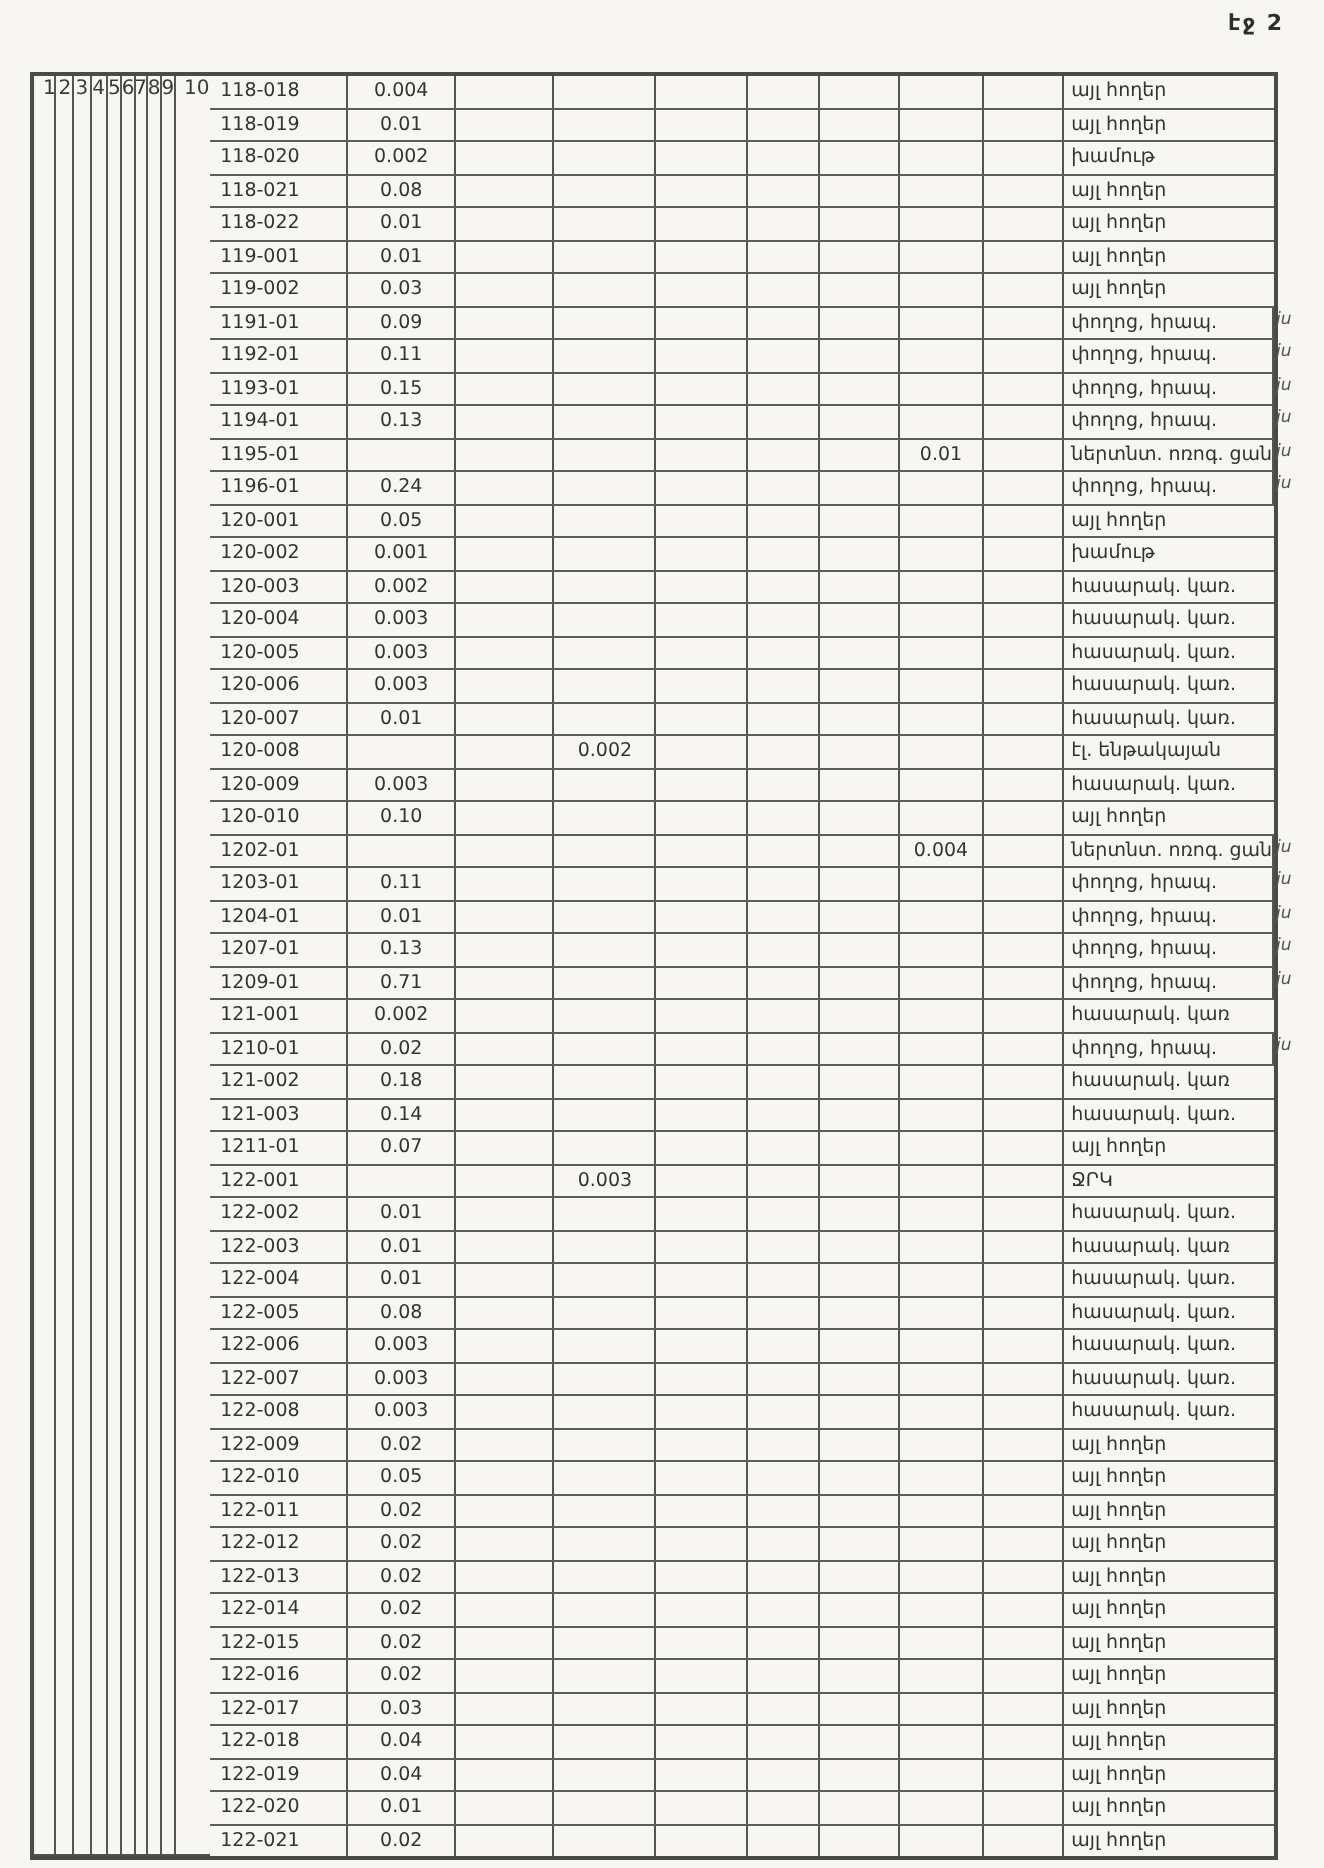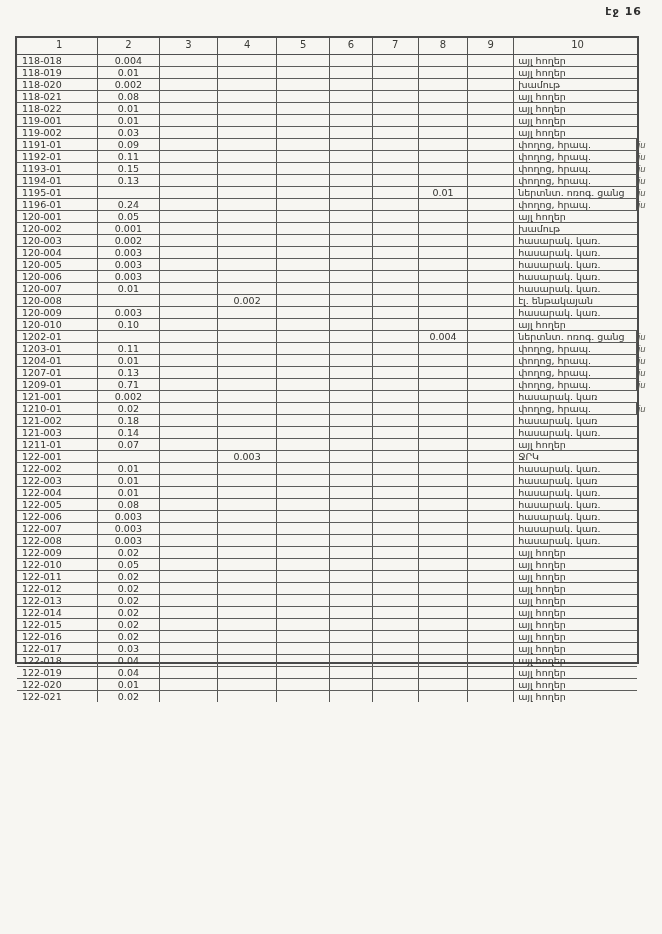--- a/index.html
+++ b/index.html
@@ -14,23 +14,23 @@
     position:absolute;left:0;top:0;width:662px;height:934px;
     background:#f7f6f2;
   }
   .page-label{
     position:absolute;top:5px;right:20px;
     font-size:11px;font-weight:bold;color:#2e2e2e;
     letter-spacing:1px;
   }
   .table{
     position:absolute;left:15px;top:36px;
-    width:624px;height:628px;
+    width:624px;height:894px;
     border:2px solid #4a4a4a;
-    display:flex;flex-direction:column;
+    display:flex;flex-direction:row;
     background:#f7f6f2;
     box-sizing:border-box;
   }
   .header-row{
     display:flex;flex:0 0 16px;
     border-bottom:1.5px solid #4f4f4f;
     position:relative;
   }
   .rows{display:flex;flex-direction:column;flex:1;}
   .row{display:flex;flex:1;position:relative;border-bottom:1px solid #5d5d5b;}
@@ -63,21 +63,21 @@
   .table::after{
     content:"";position:absolute;inset:0;pointer-events:none;
     background:
       linear-gradient(90deg, rgba(120,120,115,0.05) 0 1px, transparent 1px 100%) ;
   }
 </style>
 </head>
 <body>
 
 <div class="page">
-  <div class="page-label">էջ 16</div>
+  <div class="page-label">էջ 2</div>
 
   <div class="table">
     <div class="header-row" id="header-row">
         <div class="cell hcell c1">1</div>
         <div class="cell hcell c2">2</div>
         <div class="cell hcell c3">3</div>
         <div class="cell hcell c4">4</div>
         <div class="cell hcell c5">5</div>
         <div class="cell hcell c6">6</div>
         <div class="cell hcell c7">7</div>

